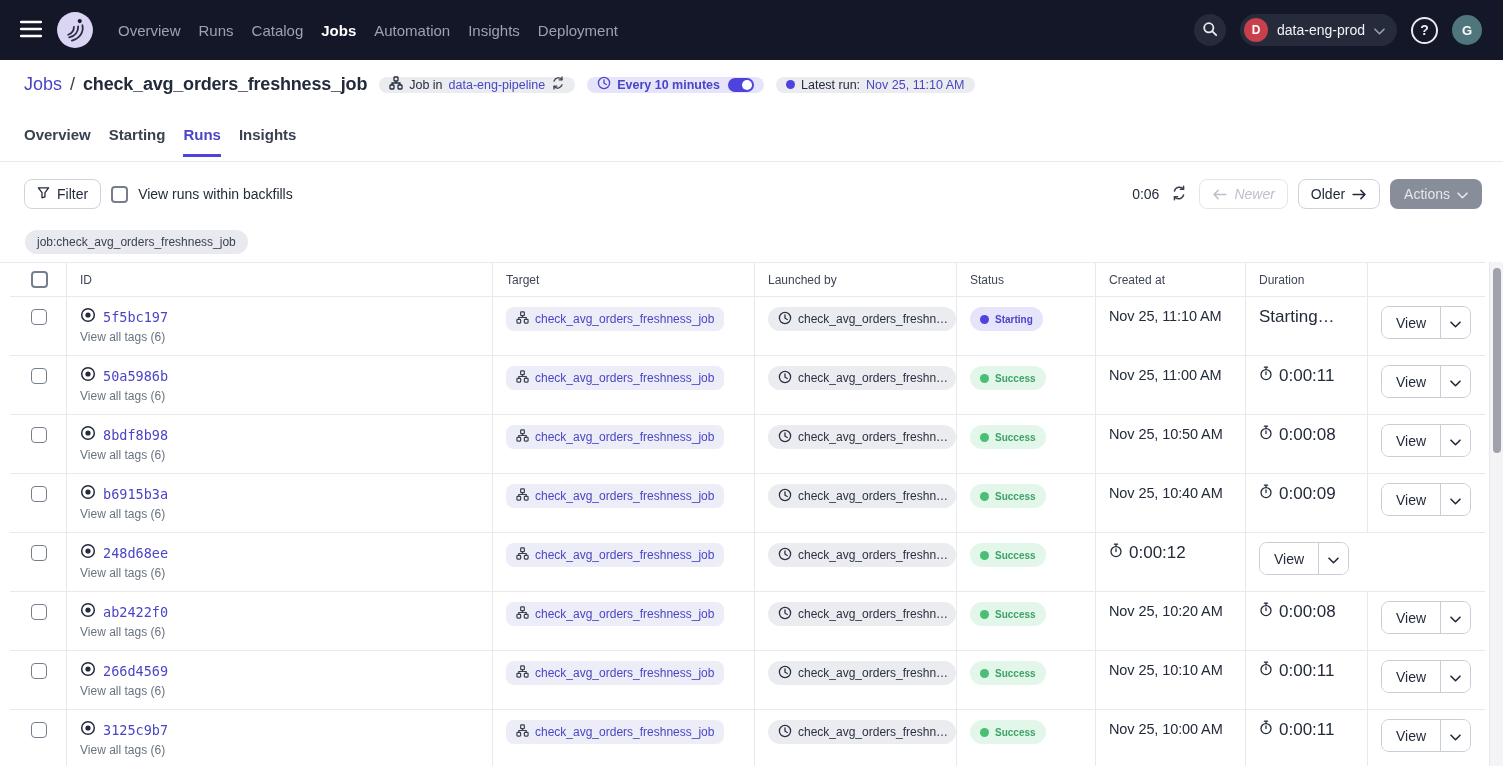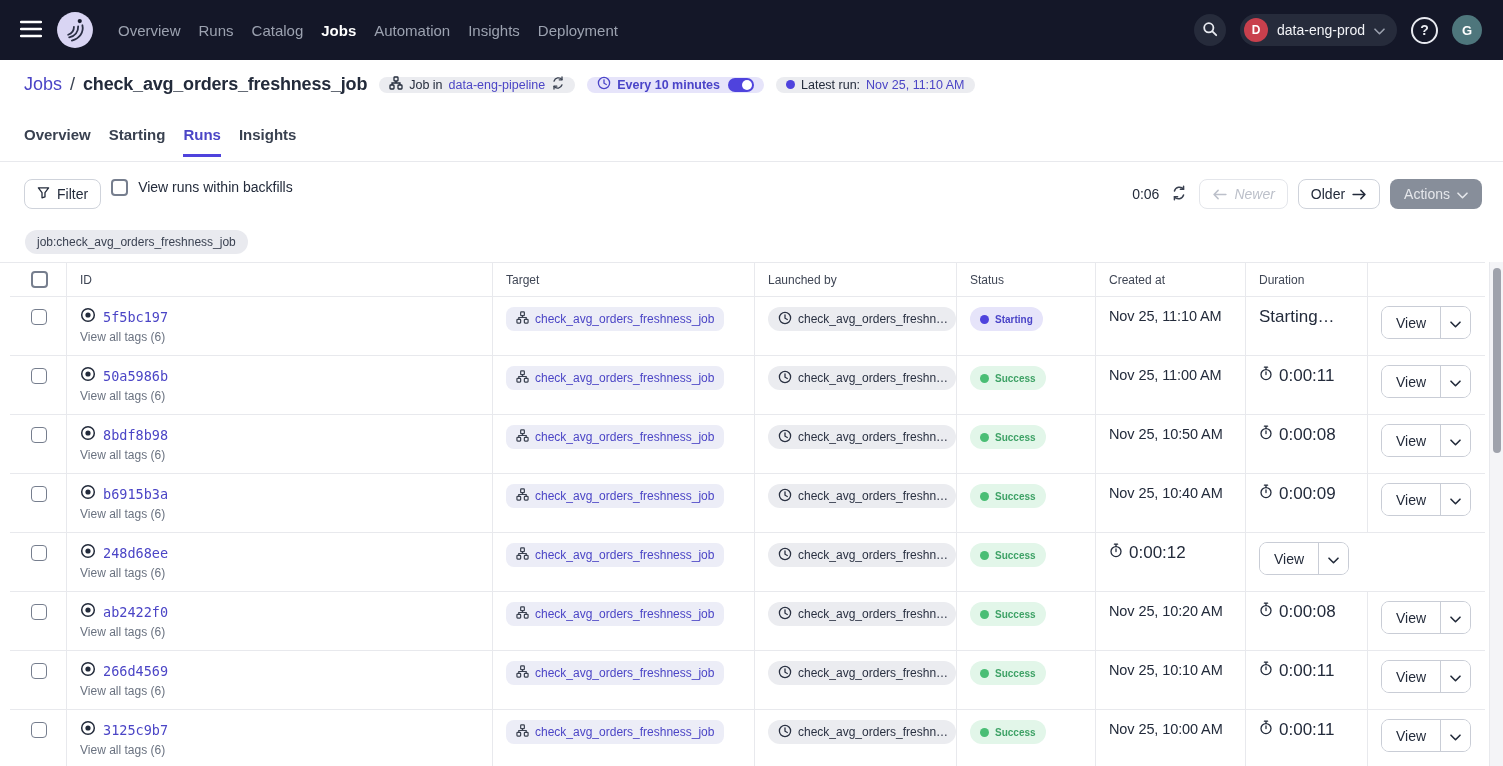--- a/index.html
+++ b/index.html
@@ -53,21 +53,21 @@
   .tab.active::after { content:""; position:absolute; left:0; right:0; bottom:-1px; height:3px; background:var(--accent,#4F43DD); }
 
   
   .toolbar { position:absolute; top:179px; left:24px; right:21px; display:flex; align-items:center; }
   .btn { height:30px; border-radius:8px; border:1px solid #CFD3DB; background:#fff; font-size:14px;
          color:var(--text,#232B3B); display:inline-flex; align-items:center; gap:7px; padding:0 12px;
          cursor:pointer; font-family:inherit; white-space:nowrap; }
   .btn.disabled { border-color:#E4E6EB; color:#BCC0CA; cursor:default;font-style:italic; }
   .btn.gray-solid { background:#878E9A; border:none; color:#E5E7EB; padding:0 14px; }
   .checkbox { display:inline-block; width:17px; height:17px; border:2px solid #767E8E; border-radius:4px; background:#fff; cursor:pointer; }
-  .toolbar-left { display:flex; align-items:flex-start; gap:10px; }
+  .toolbar-left { display:flex; align-items:center; gap:10px; }
   .toolbar-label { font-size:14px; color:var(--text,#232B3B); }
   .toolbar-right { margin-left:auto; display:flex; align-items:center; gap:10px; }
   .countdown { font-size:14px; color:var(--text,#232B3B); }
   .icon-btn { background:none; border:none; cursor:pointer; display:flex; align-items:center; padding:2px; }
   .arrow { display:flex; align-items:center; }
 
   
   .tag-row { position:absolute; top:230px; left:25px; }
   .tag-pill { display:inline-flex; align-items:center; height:24px; padding:0 12px; border-radius:12px;
               background:#E9EAEF; font-size:12px; color:#3B4252; cursor:pointer; }

